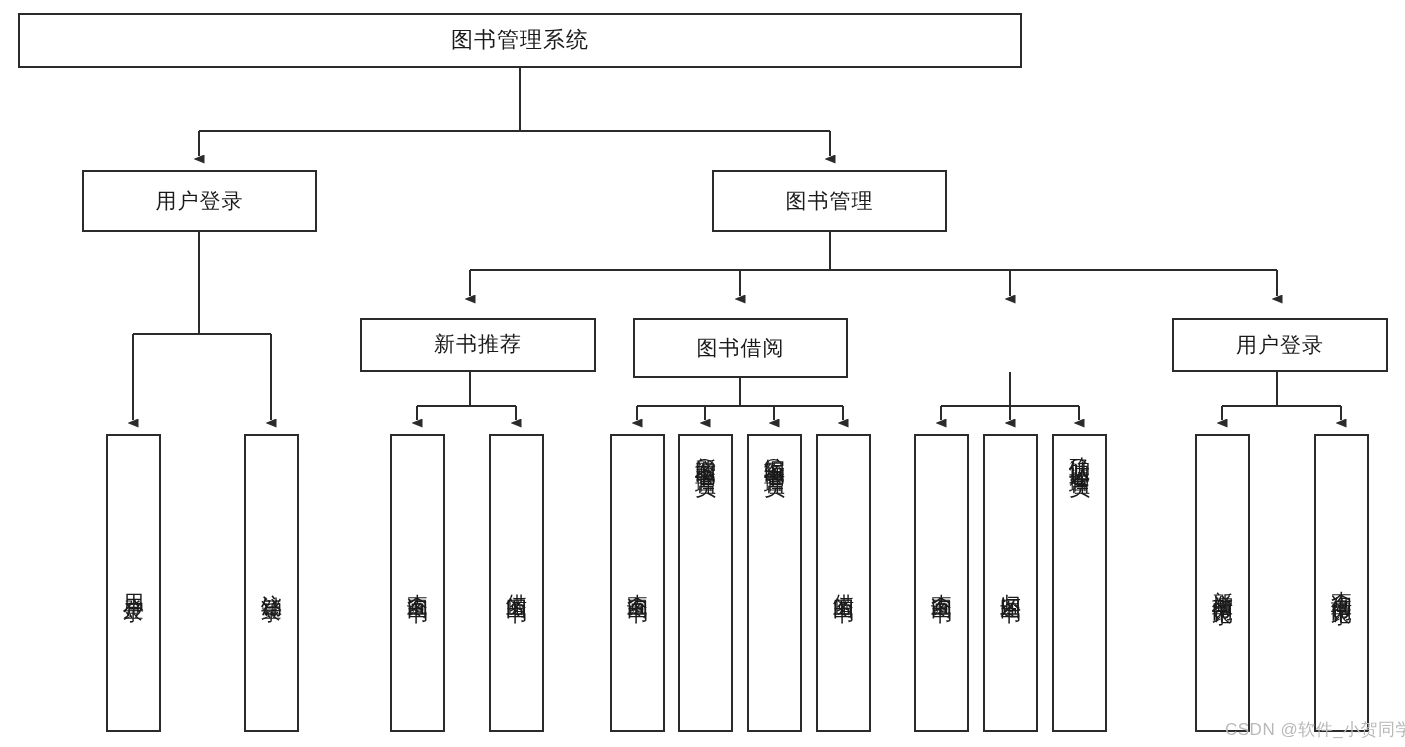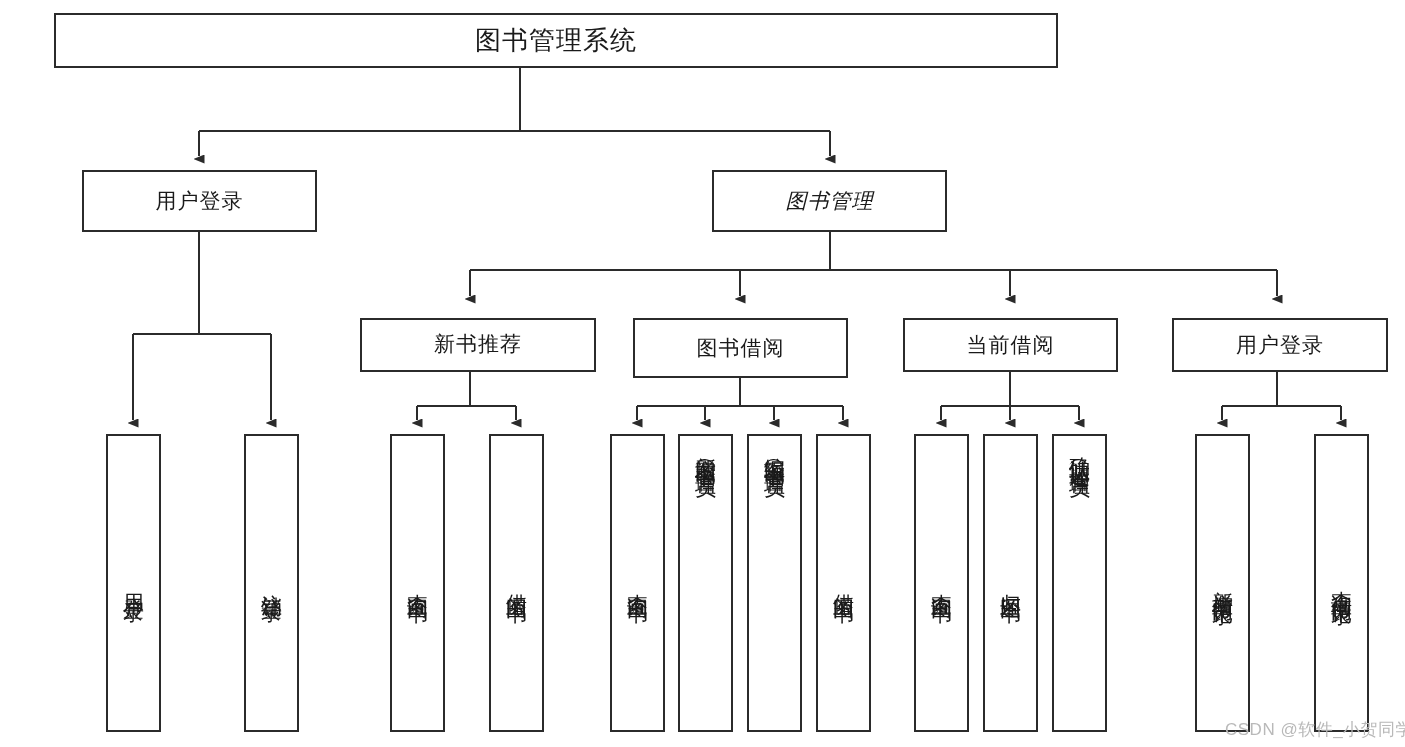--- a/index.html
+++ b/index.html
@@ -33,22 +33,21 @@
     justify-content: center;
     color: #1a1a1a;
   }
   .node-h {
     font-size: 21px;
     letter-spacing: 1px;
     line-height: 1.2;
     white-space: nowrap;
   }
   .node-root {
-    font-size: 26px;
-    margin-left: 36px;
+    font-size: 22px;
   }
   
   .node-v {
     font-size: 21px;
     line-height: 1.05;
     writing-mode: vertical-rl;
     text-orientation: upright;
     letter-spacing: 3px;
     align-items: center;
     justify-content: center;
@@ -119,25 +118,24 @@
       <path d="M1277,372 L1277,406"></path>
       <path d="M1222,406 L1341,406"></path>
       <path d="M1222,406 L1222,420" marker-end="url(#arrow)"></path>
       <path d="M1341,406 L1341,420" marker-end="url(#arrow)"></path>
     </g>
   </svg>
 
   <div class="node node-h node-root" style="left:18px; top:13px; width:1004px; height:55px;">图书管理系统</div>
 
   <div class="node node-h" style="left:82px; top:170px; width:235px; height:62px;">用户登录</div>
-  <div class="node node-h" style="left:712px; top:170px; width:235px; height:62px;font-style:italic;">图书管理</div>
+  <div class="node node-h" style="left:712px; top:170px; width:235px; height:62px;">图书管理</div>
 
   <div class="node node-h" style="left:360px; top:318px; width:236px; height:54px;font-family:Liberation Serif, serif;">新书推荐</div>
   <div class="node node-h" style="left:633px; top:318px; width:215px; height:60px;">图书借阅</div>
-  <div class="node node-h" style="left:903px; top:318px; width:215px; height:54px;">当前借阅</div>
   <div class="node node-h" style="left:1172px; top:318px; width:216px; height:54px;">用户登录</div>
 
   <div class="node node-v" style="left:106px; top:434px; width:55px; height:298px;">用户登录</div>
   <div class="node node-v" style="left:244px; top:434px; width:55px; height:298px;">注销登录</div>
 
   <div class="node node-v" style="left:390px; top:434px; width:55px; height:298px;">查询图书</div>
   <div class="node node-v" style="left:489px; top:434px; width:55px; height:298px;">借阅图书</div>
 
   <div class="node node-v" style="left:610px; top:434px; width:55px; height:298px;">查询图书</div>
   <div class="node node-v align-top" style="left:678px; top:434px; width:55px; height:298px;">新增图书（管理员）</div>

